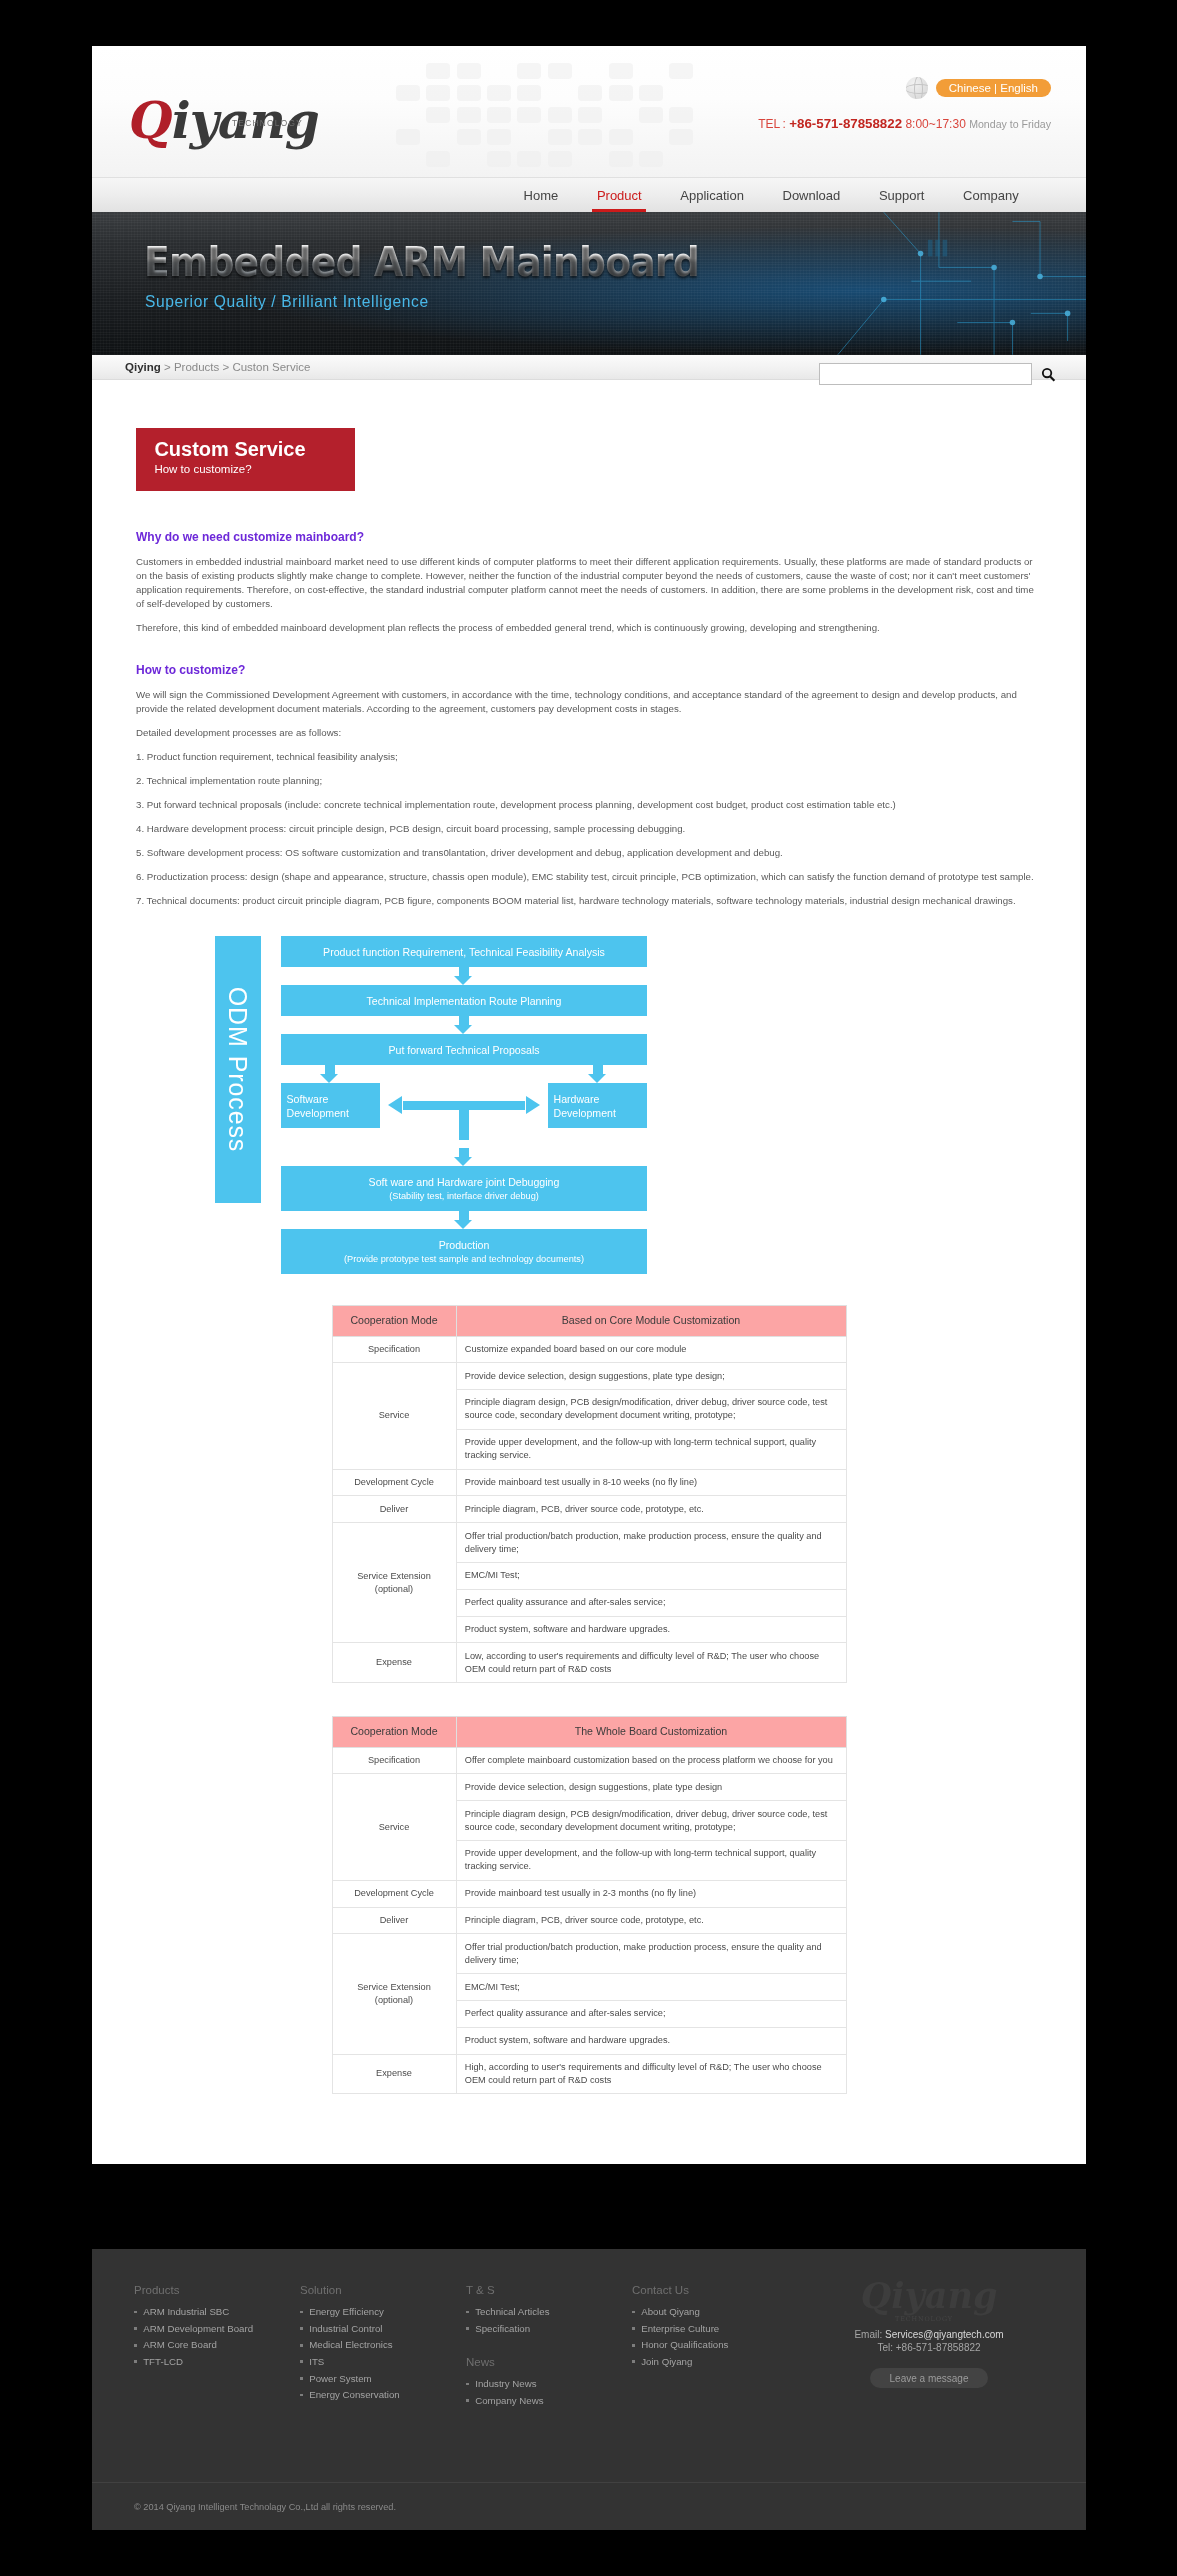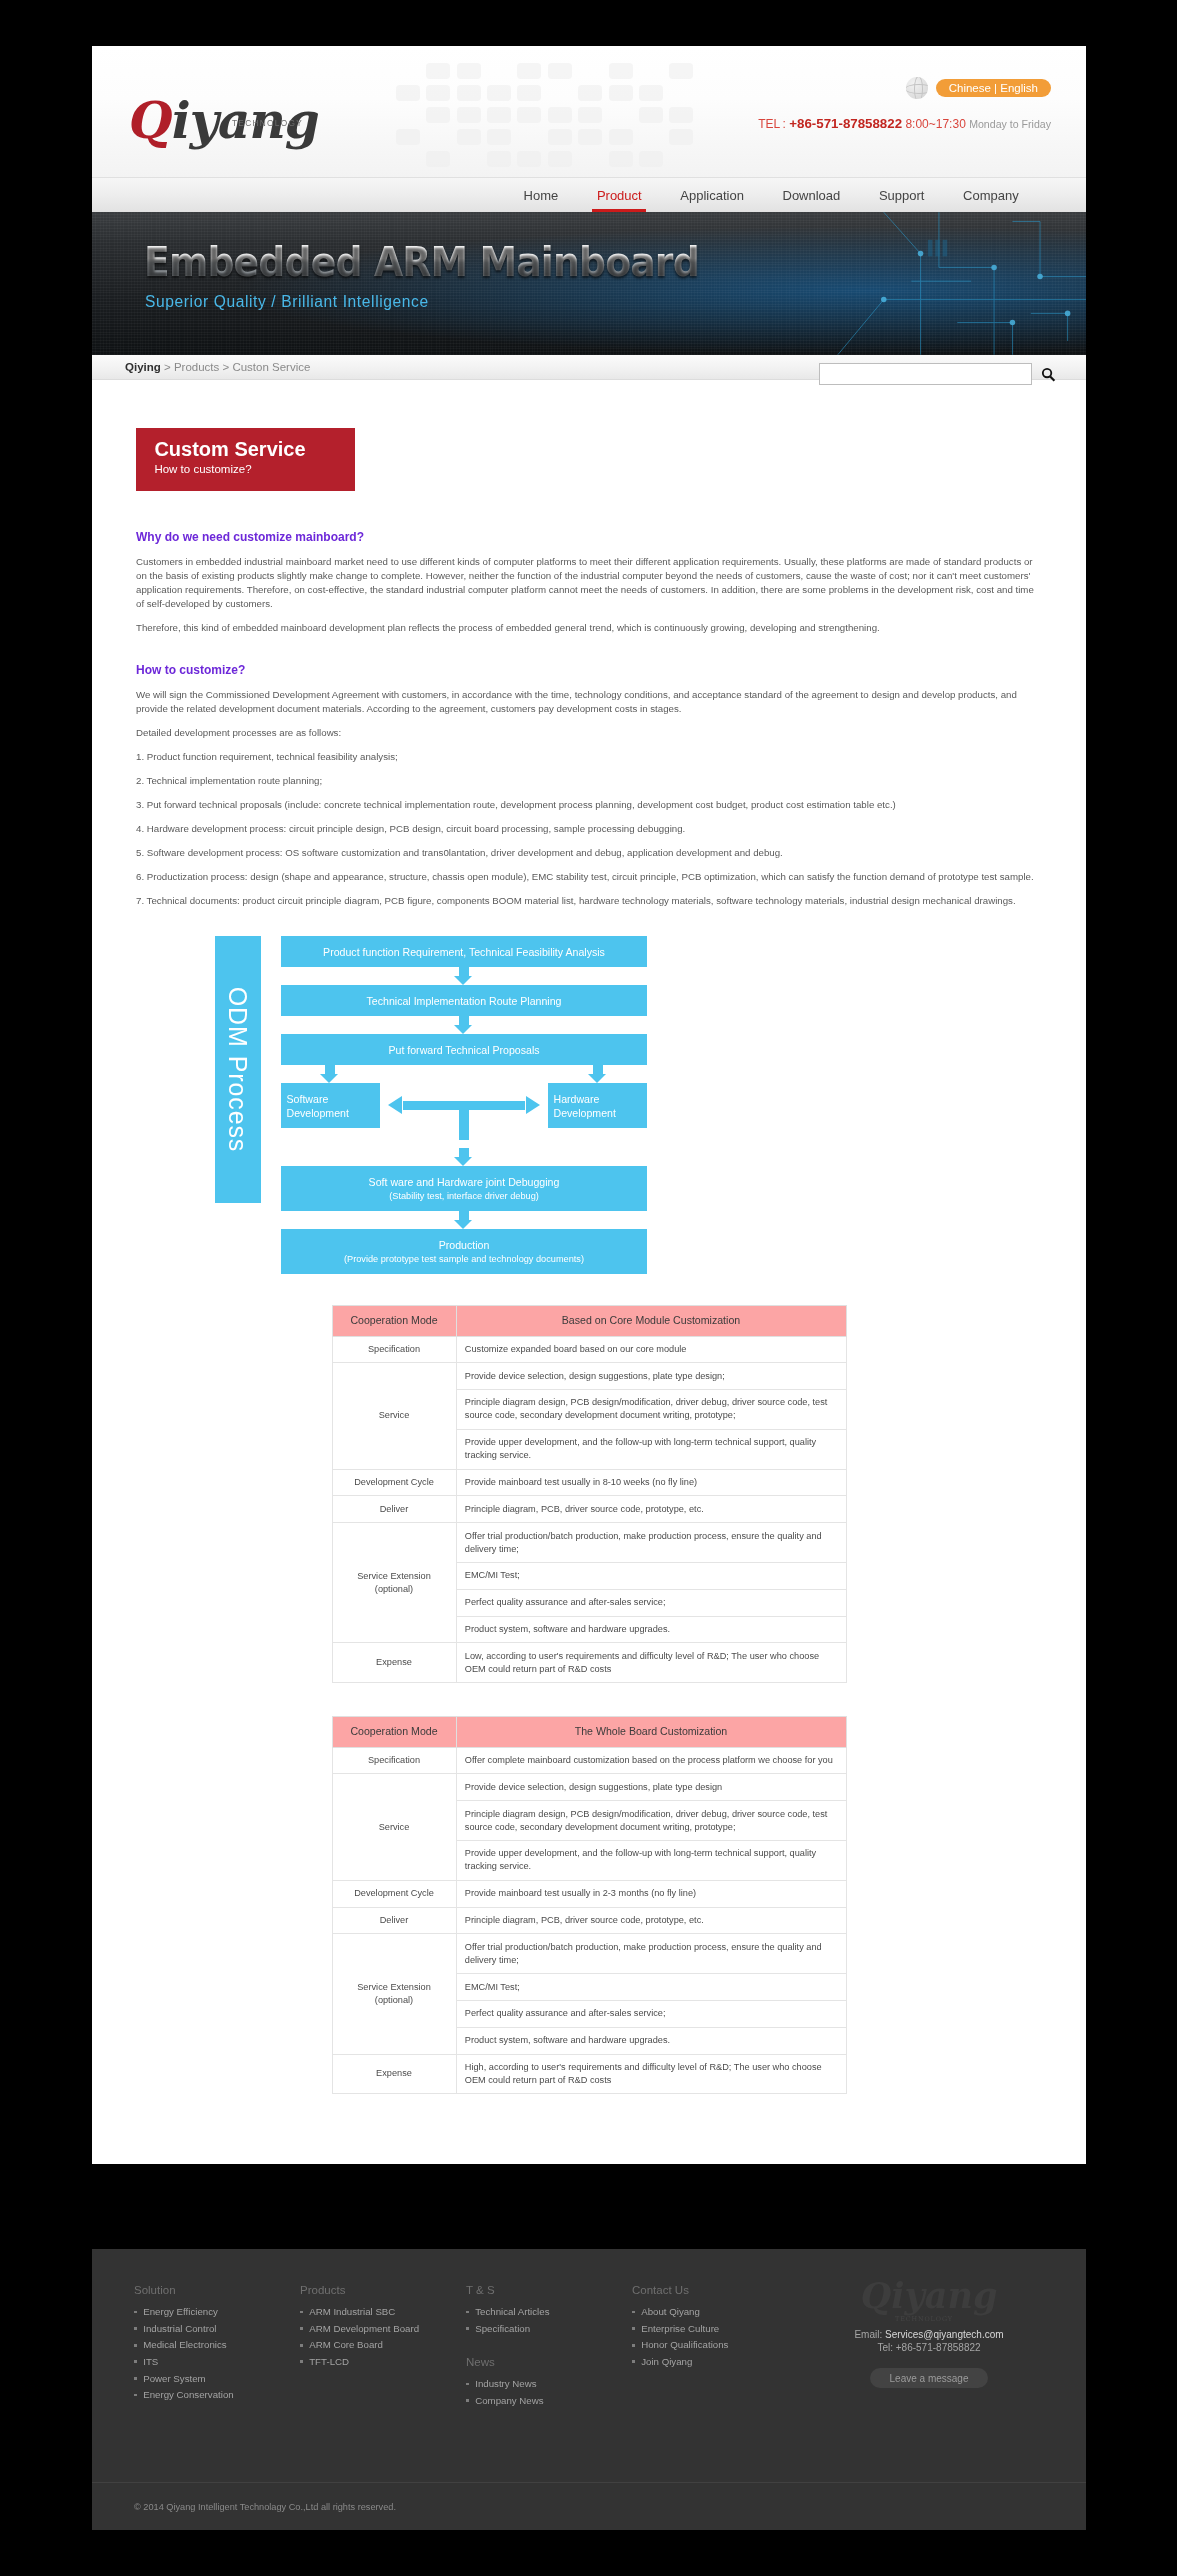--- a/index.html
+++ b/index.html
@@ -712,37 +712,37 @@
           </tbody>
         </table>
       </div>
 
   </div>
 </div>
 
 <div class="footer">
   <div class="footer-inner" id="fcols">
       <div class="fcol">
+        <h4>Products</h4>
+        <ul>
+          <li>ARM Industrial SBC</li>
+          <li>ARM Development Board</li>
+          <li>ARM Core Board</li>
+          <li>TFT-LCD</li>
+        </ul>
+      </div>
+      <div class="fcol">
         <h4>Solution</h4>
         <ul>
           <li>Energy Efficiency</li>
           <li>Industrial Control</li>
           <li>Medical Electronics</li>
           <li>ITS</li>
           <li>Power System</li>
           <li>Energy Conservation</li>
-        </ul>
-      </div>
-      <div class="fcol">
-        <h4>Products</h4>
-        <ul>
-          <li>ARM Industrial SBC</li>
-          <li>ARM Development Board</li>
-          <li>ARM Core Board</li>
-          <li>TFT-LCD</li>
         </ul>
       </div>
       <div class="fcol">
         <h4>T &amp; S</h4>
         <ul>
           <li>Technical Articles</li>
           <li>Specification</li>
         </ul>
         <h4 class="spaced">News</h4>
         <ul>

